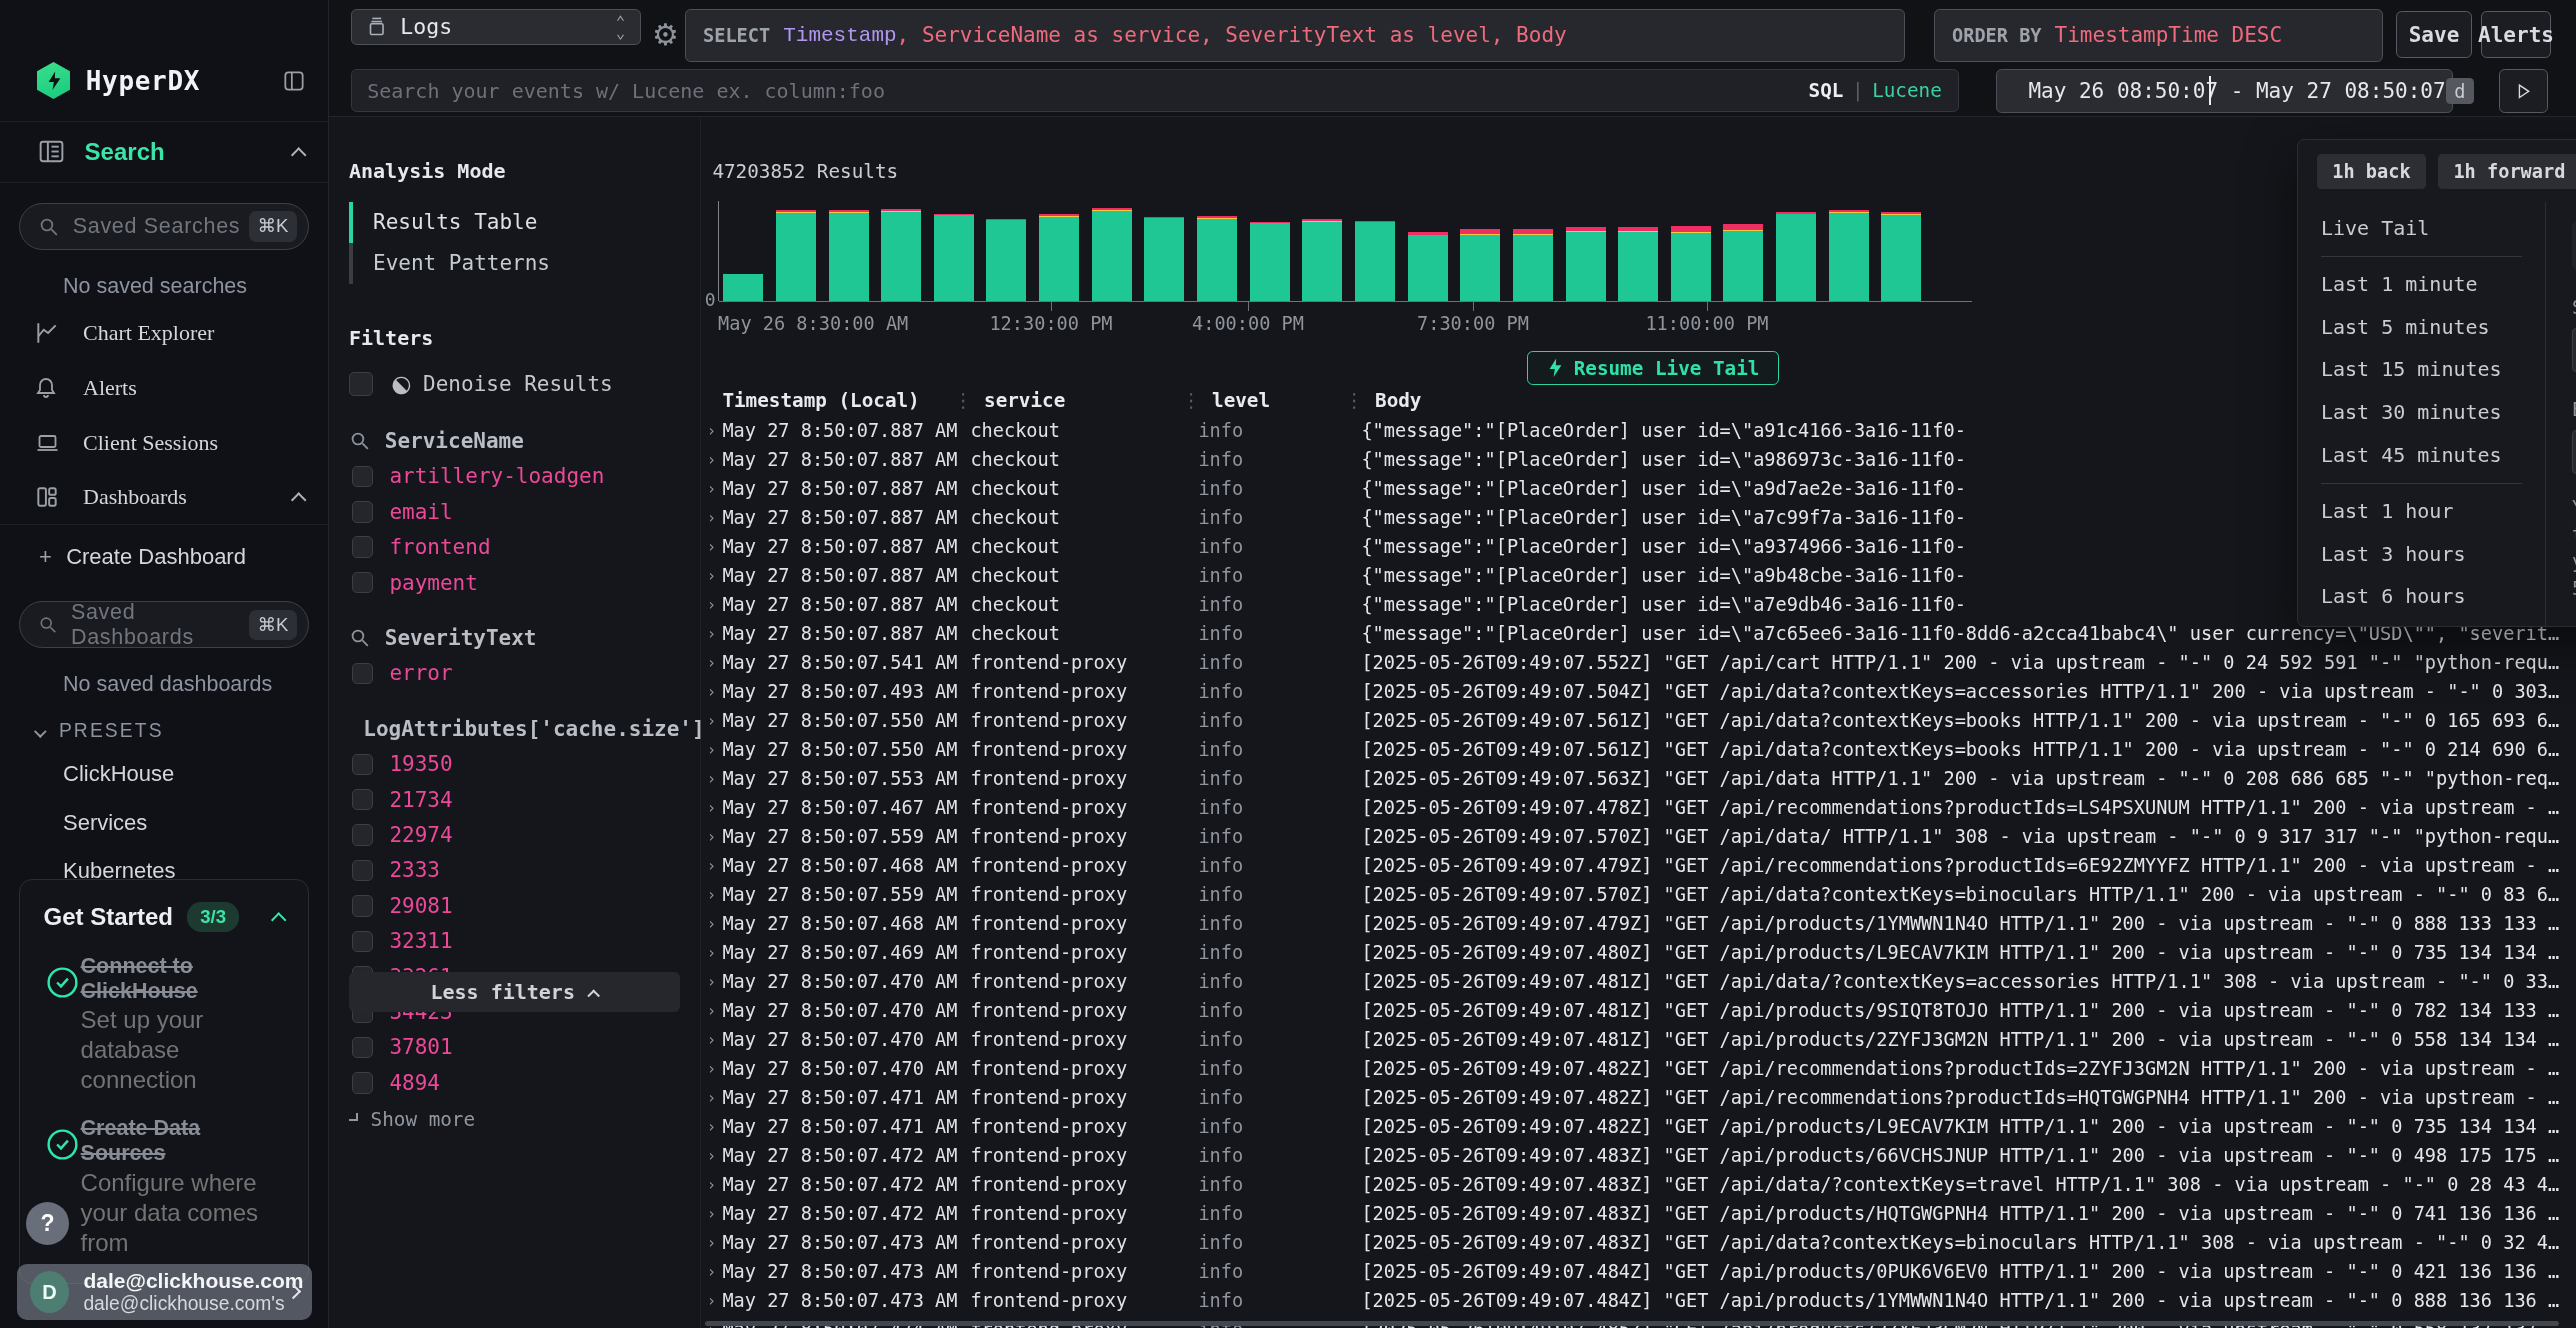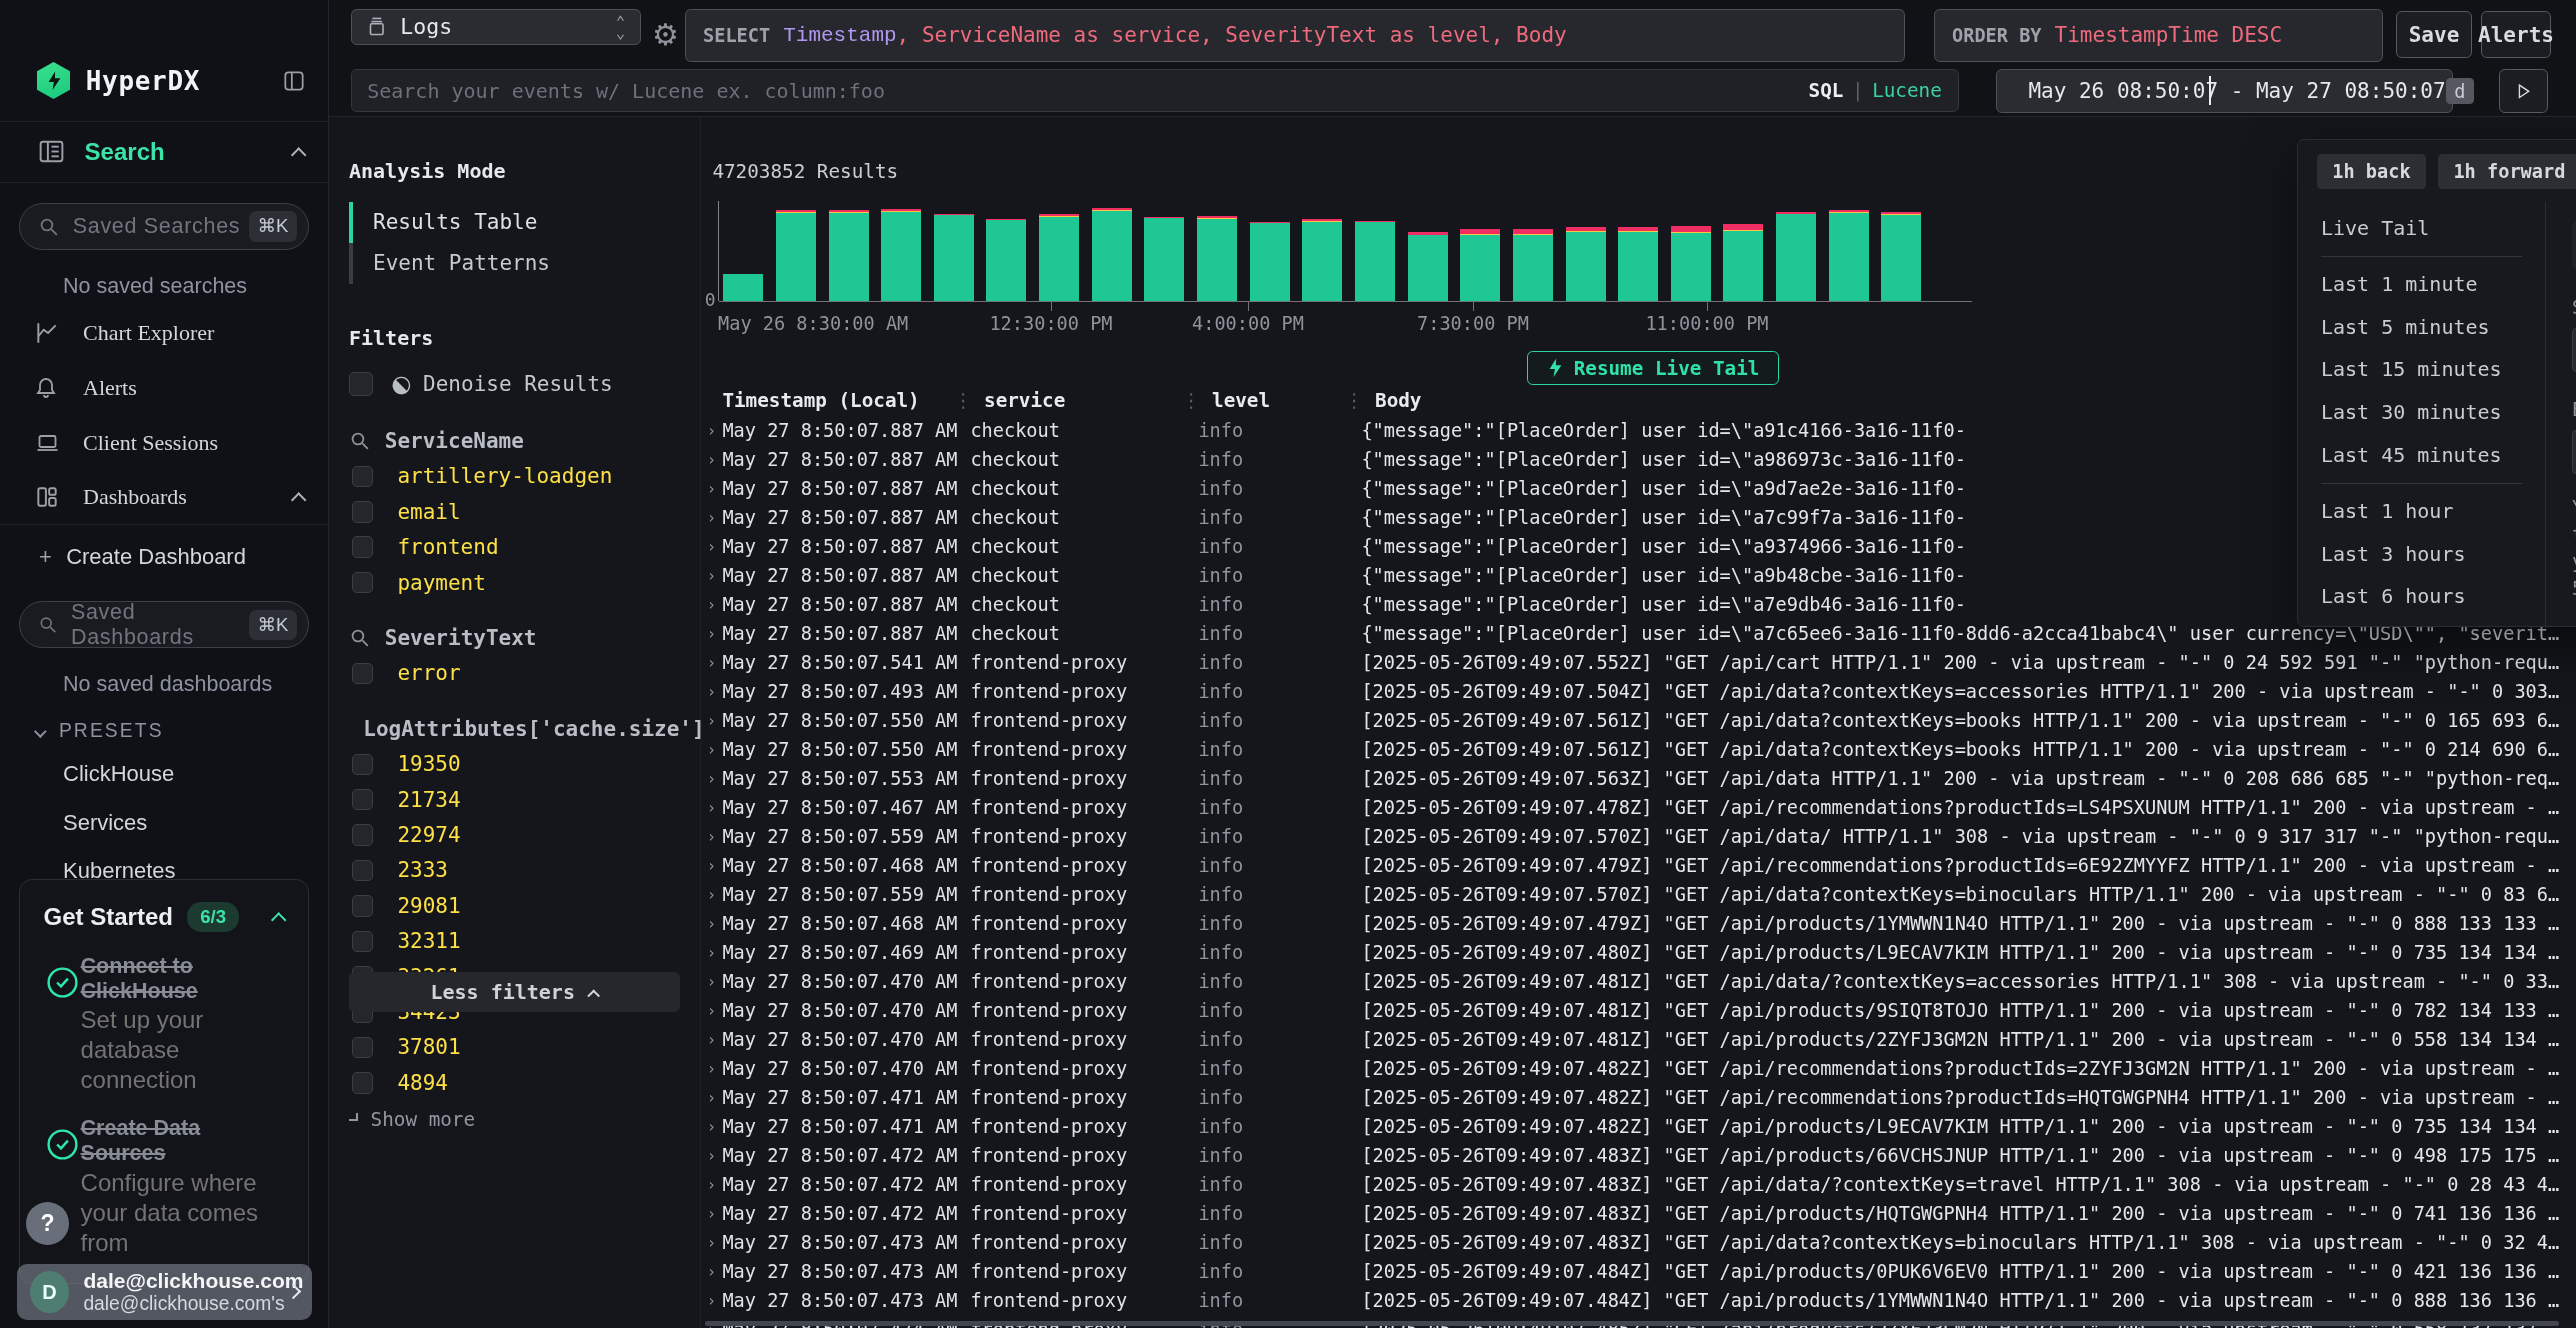--- a/index.html
+++ b/index.html
@@ -122,21 +122,21 @@
   .checkbox { width:24px; height:24px; background:#24262b; border:0.7px solid #3b3e45; border-radius:5px;
               flex:none; }
   .denoise-icon { color:#b9bdc4; font-size:23px; margin:0 13px 0 17px; transform:rotate(-45deg);
                   font-family:"DejaVu Sans",sans-serif; }
   .denoise-label { color:#c3c7ce; font-size:21px; }
   .facet { margin-top:31.5px; }
   .facet-head { display:flex; align-items:center; color:#b9bdc5; font-weight:bold; font-size:21px; }
   .facet-head .mag { margin-right:14.3px; color:#8d929b; }
   .facet-item { display:flex; align-items:center; margin-top:11.4px; padding-left:2.9px; }
   .facet-item .checkbox { width:21.5px; height:21.5px; }
-  .facet-item .lbl { color:#fde047; font-size:21px; margin-left:24px; }
+  .facet-item .lbl { color:#ec4899; font-size:21px; margin-left:16px; }
   .show-more { display:flex; align-items:center; color:#9298a1; font-size:19.3px; margin-top:13px; }
   .show-more .chev { width:8.6px; height:8.6px; border-color:#9298a1; margin-right:13px; margin-top:-4.3px; }
   .less-filters { position:absolute; left:20px; right:20px; top:855px; height:40px;
                   background:#26272c; border-radius:5.7px; color:#d0d3da; font-weight:bold; font-size:20px;
                   display:flex; align-items:center; justify-content:center; }
   .less-filters .chev { width:9.3px; height:9.3px; border-color:#d0d3da; transform:rotate(-135deg);
                         margin-left:14.3px; margin-top:7.2px; }
 
   .results { position:absolute; left:372px; top:0; right:0; bottom:0; overflow:hidden; }
   .res-count { position:absolute; left:11.4px; top:43px; color:#c9cdd4; font-size:19.3px; }
@@ -301,21 +301,21 @@
   <div class="side-sub">Kubernetes</div>
 
   <div class="team-settings">
     <span class="gear">⚙</span>
     <span>Team Settings</span>
   </div>
 
   <div class="gs-card">
     <div class="gs-head">
       <span class="gs-title">Get Started</span>
-      <span class="gs-badge">6/3</span>
+      <span class="gs-badge">3/3</span>
       <span class="chev up" style="border-color:#3ce3a7;"></span>
     </div>
     <div class="gs-item">
       <span class="gs-check">
           <svg width="37" height="37" viewBox="0 0 24 24" fill="none" stroke="#2ee6a8" stroke-width="1.6">
             <circle cx="12" cy="12" r="9"></circle>
             <polyline points="8.5,12 11,14.5 15.5,9.5"></polyline>
           </svg>
         </span>
       <div>

